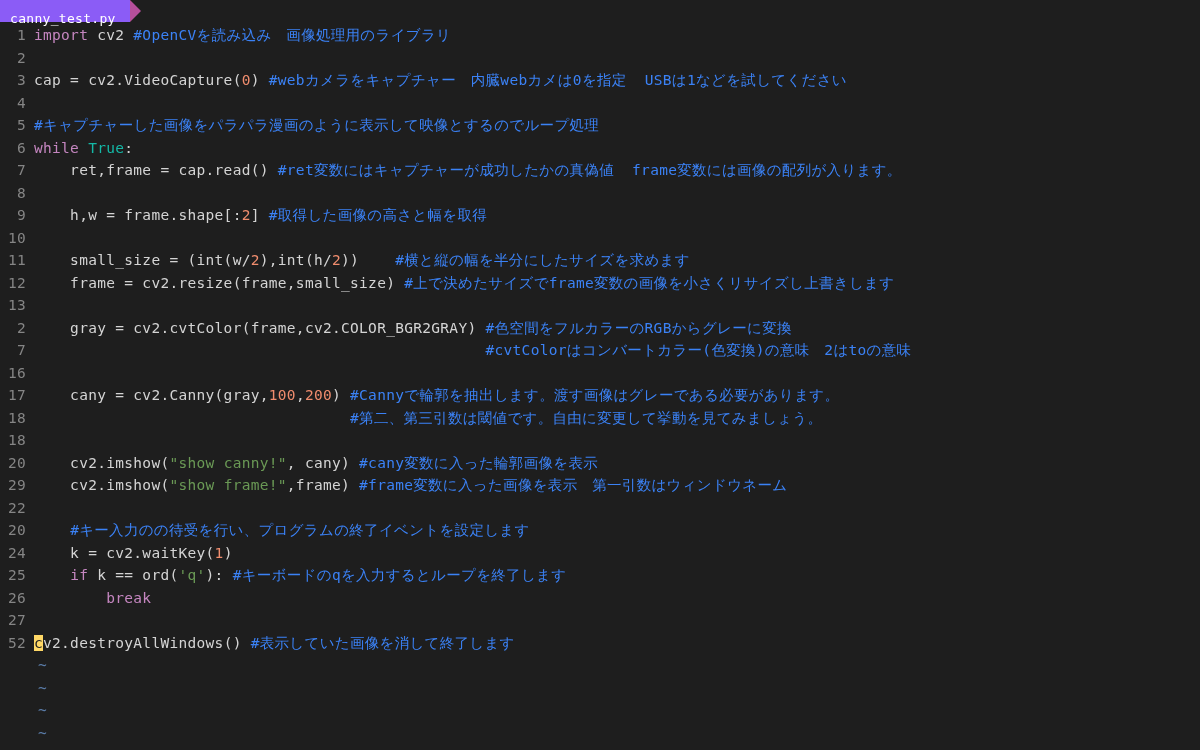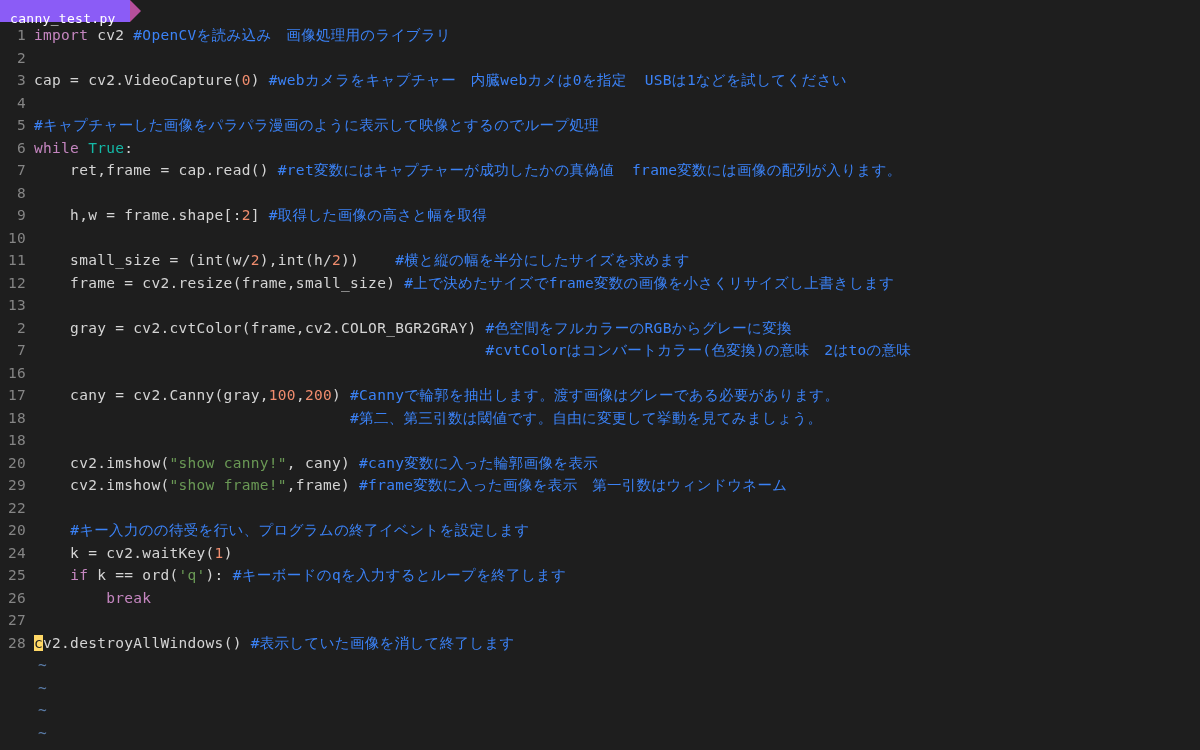--- a/index.html
+++ b/index.html
@@ -101,21 +101,21 @@
       <div>18</div>
       <div>18</div>
       <div>20</div>
       <div>29</div>
       <div>22</div>
       <div>20</div>
       <div>24</div>
       <div>25</div>
       <div>26</div>
       <div>27</div>
-      <div>28</div>
+      <div>52</div>
       <div></div>
       <div></div>
       <div></div>
       <div></div>
       <div></div>
     </div>
   <div class="code" id="code"><div class="line"><span class="kw">import</span><span class="id"> cv2 </span><span class="cmt">#OpenCVを読み込み　画像処理用のライブラリ</span></div><div class="line"><span class="id"></span></div><div class="line"><span class="id">cap = cv2.VideoCapture(</span><span class="num">0</span><span class="id">) </span><span class="cmt">#webカメラをキャプチャー　内臓webカメは0を指定  USBは1などを試してください</span></div><div class="line"><span class="id"></span></div><div class="line"><span class="cmt">#キャプチャーした画像をパラパラ漫画のように表示して映像とするのでループ処理</span></div><div class="line"><span class="kw">while </span><span class="bool">True</span><span class="id">:</span></div><div class="line"><span class="id">    ret,frame = cap.read() </span><span class="cmt">#ret変数にはキャプチャーが成功したかの真偽値  frame変数には画像の配列が入ります。</span></div><div class="line"><span class="id"></span></div><div class="line"><span class="id">    h,w = frame.shape[:</span><span class="num">2</span><span class="id">] </span><span class="cmt">#取得した画像の高さと幅を取得</span></div><div class="line"><span class="id"></span></div><div class="line"><span class="id">    small_size = (int(w/</span><span class="num">2</span><span class="id">),int(h/</span><span class="num">2</span><span class="id">))    </span><span class="cmt">#横と縦の幅を半分にしたサイズを求めます</span></div><div class="line"><span class="id">    frame = cv2.resize(frame,small_size) </span><span class="cmt">#上で決めたサイズでframe変数の画像を小さくリサイズし上書きします</span></div><div class="line"><span class="id"></span></div><div class="line"><span class="id">    gray = cv2.cvtColor(frame,cv2.COLOR_BGR2GRAY) </span><span class="cmt">#色空間をフルカラーのRGBからグレーに変換</span></div><div class="line"><span class="id">                                                  </span><span class="cmt">#cvtColorはコンバートカラー(色変換)の意味　2はtoの意味</span></div><div class="line"><span class="id"></span></div><div class="line"><span class="id">    cany = cv2.Canny(gray,</span><span class="num">100</span><span class="id">,</span><span class="num">200</span><span class="id">) </span><span class="cmt">#Cannyで輪郭を抽出します。渡す画像はグレーである必要があります。</span></div><div class="line"><span class="id">                                   </span><span class="cmt">#第二、第三引数は閾値です。自由に変更して挙動を見てみましょう。</span></div><div class="line"><span class="id"></span></div><div class="line"><span class="id">    cv2.imshow(</span><span class="str">"show canny!"</span><span class="id">, cany) </span><span class="cmt">#cany変数に入った輪郭画像を表示</span></div><div class="line"><span class="id">    cv2.imshow(</span><span class="str">"show frame!"</span><span class="id">,frame) </span><span class="cmt">#frame変数に入った画像を表示　第一引数はウィンドウネーム</span></div><div class="line"><span class="id"></span></div><div class="line"><span class="id">    </span><span class="cmt">#キー入力のの待受を行い、プログラムの終了イベントを設定します</span></div><div class="line"><span class="id">    k = cv2.waitKey(</span><span class="num">1</span><span class="id">)</span></div><div class="line"><span class="id">    </span><span class="kw">if</span><span class="id"> k == ord(</span><span class="str">'q'</span><span class="id">): </span><span class="cmt">#キーボードのqを入力するとループを終了します</span></div><div class="line"><span class="id">        </span><span class="kw">break</span></div><div class="line"><span class="id"></span></div><div class="line"><span class="cursor">c</span><span class="id">v2.destroyAllWindows() </span><span class="cmt">#表示していた画像を消して終了します</span></div><div class="tilde">~</div><div class="tilde">~</div><div class="tilde">~</div><div class="tilde">~</div><div class="tilde">~</div></div>
 </div>
 
 </body></html>

